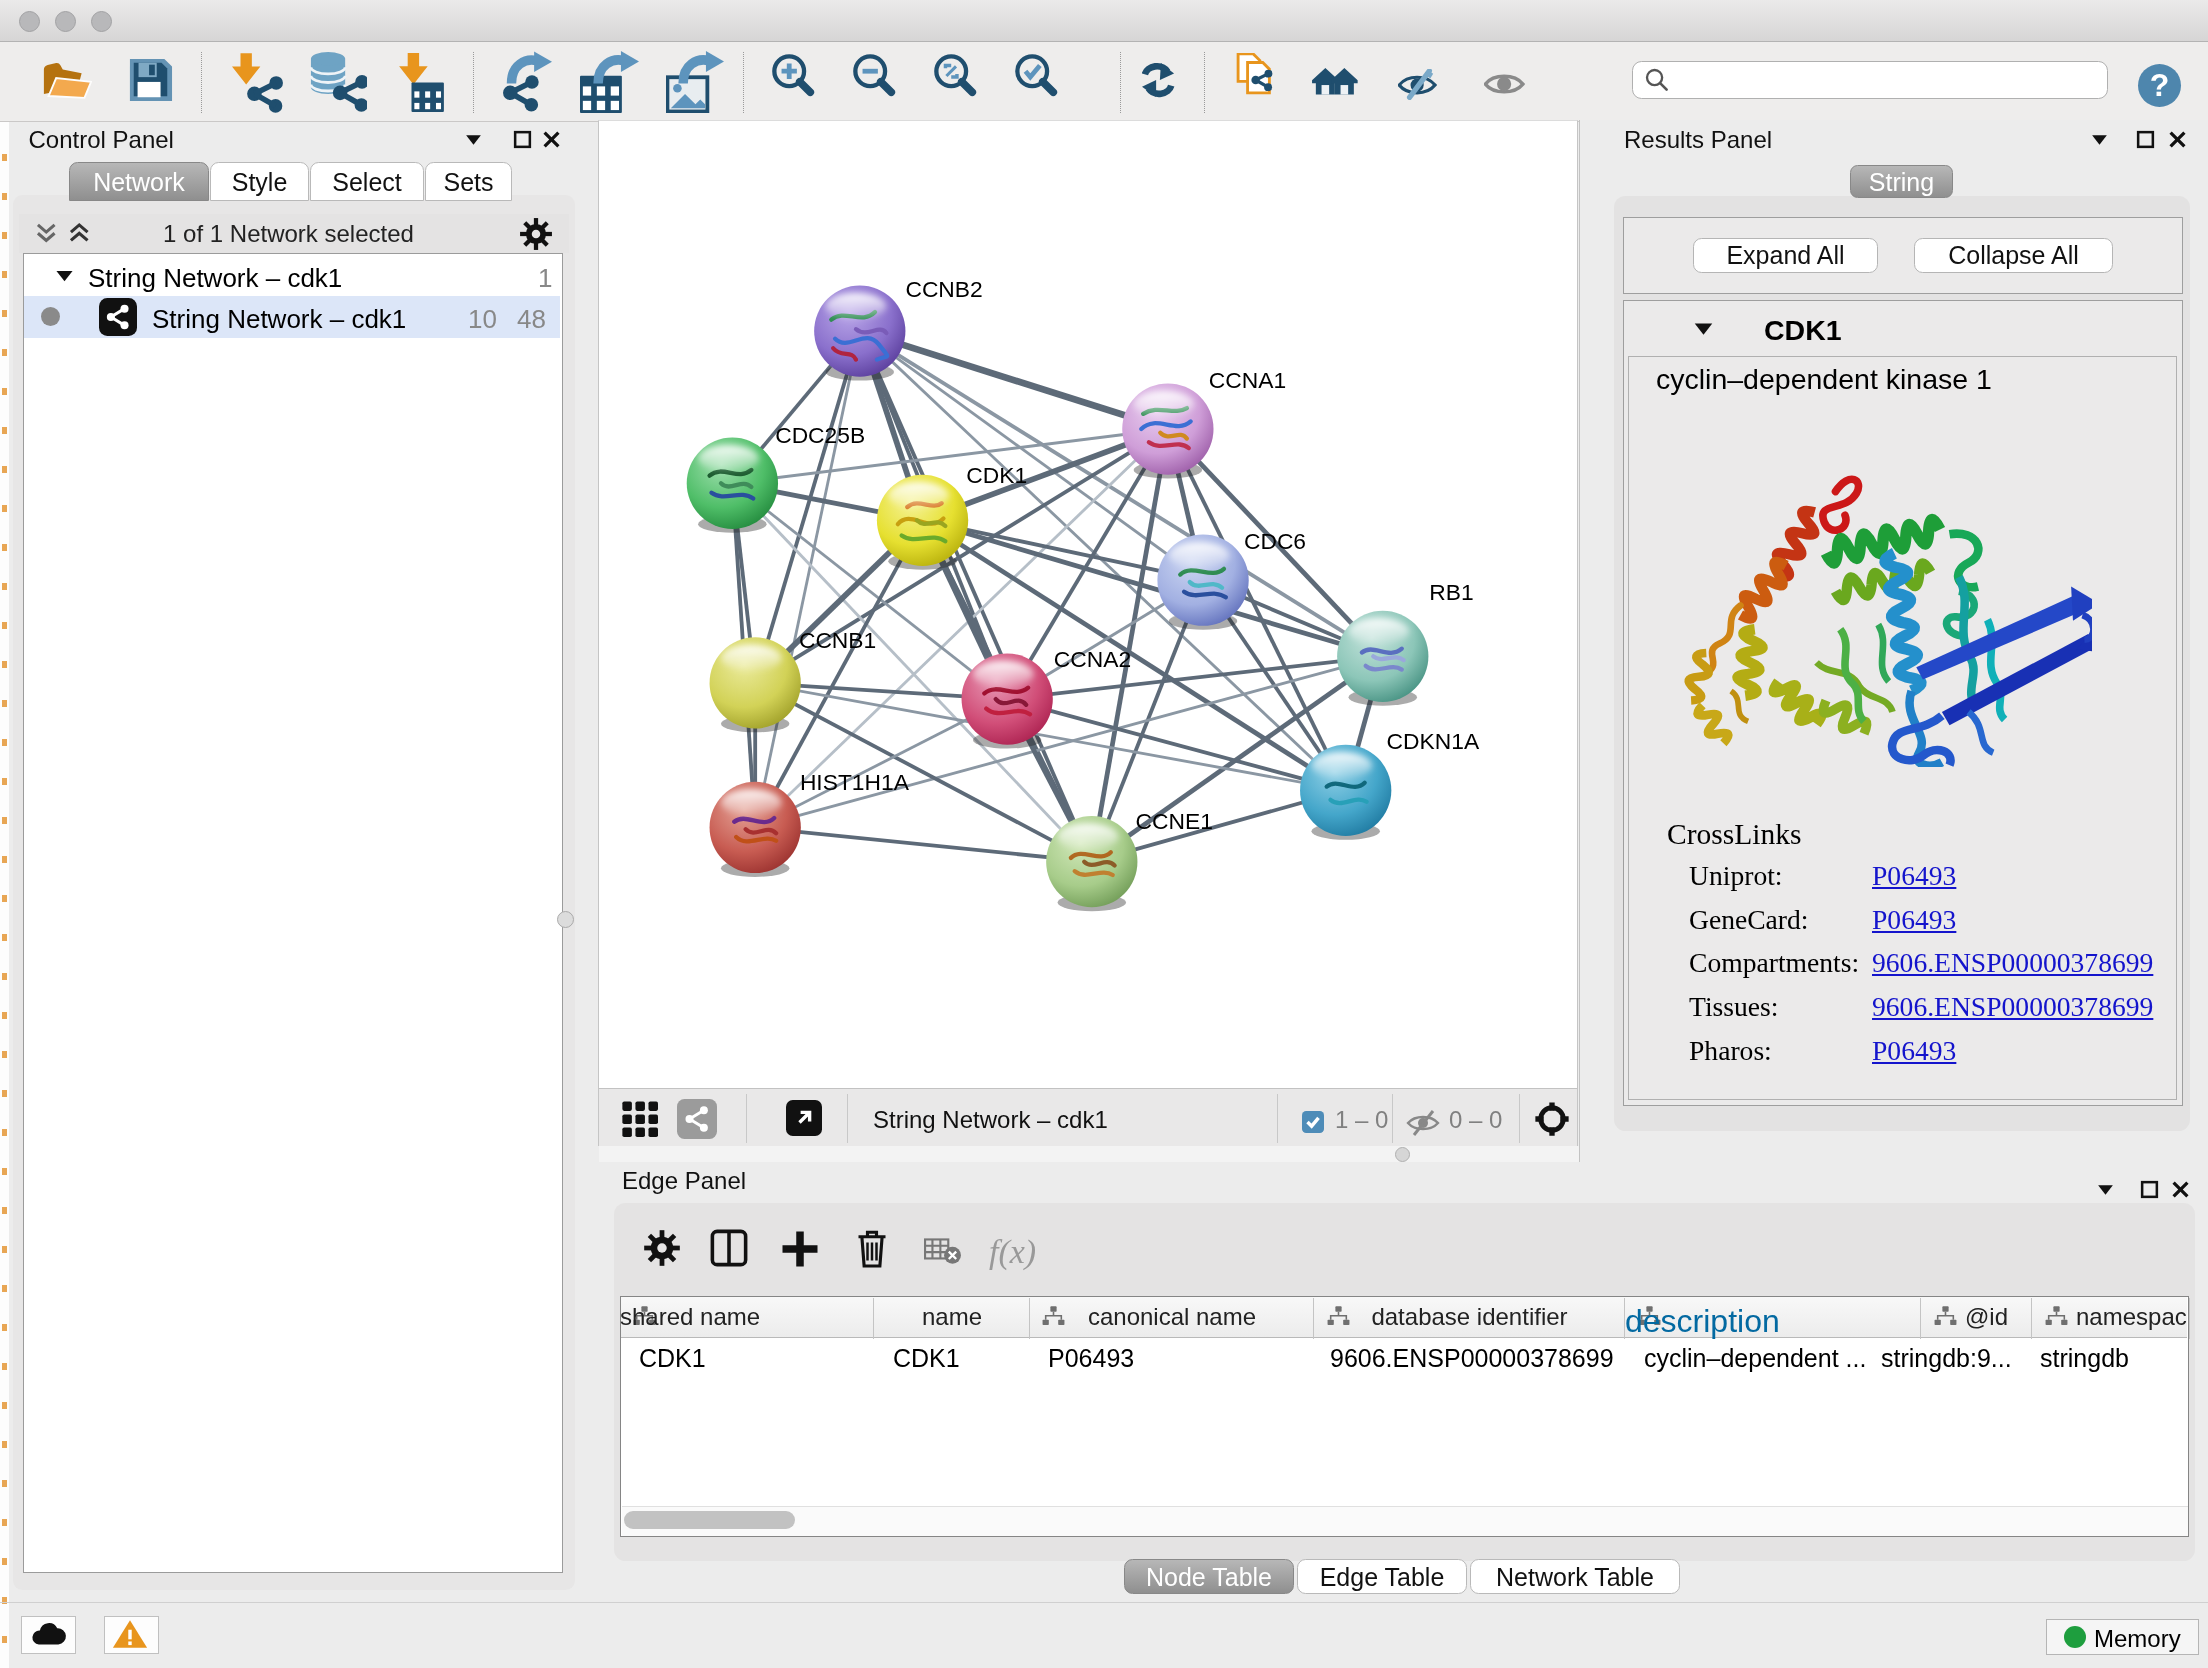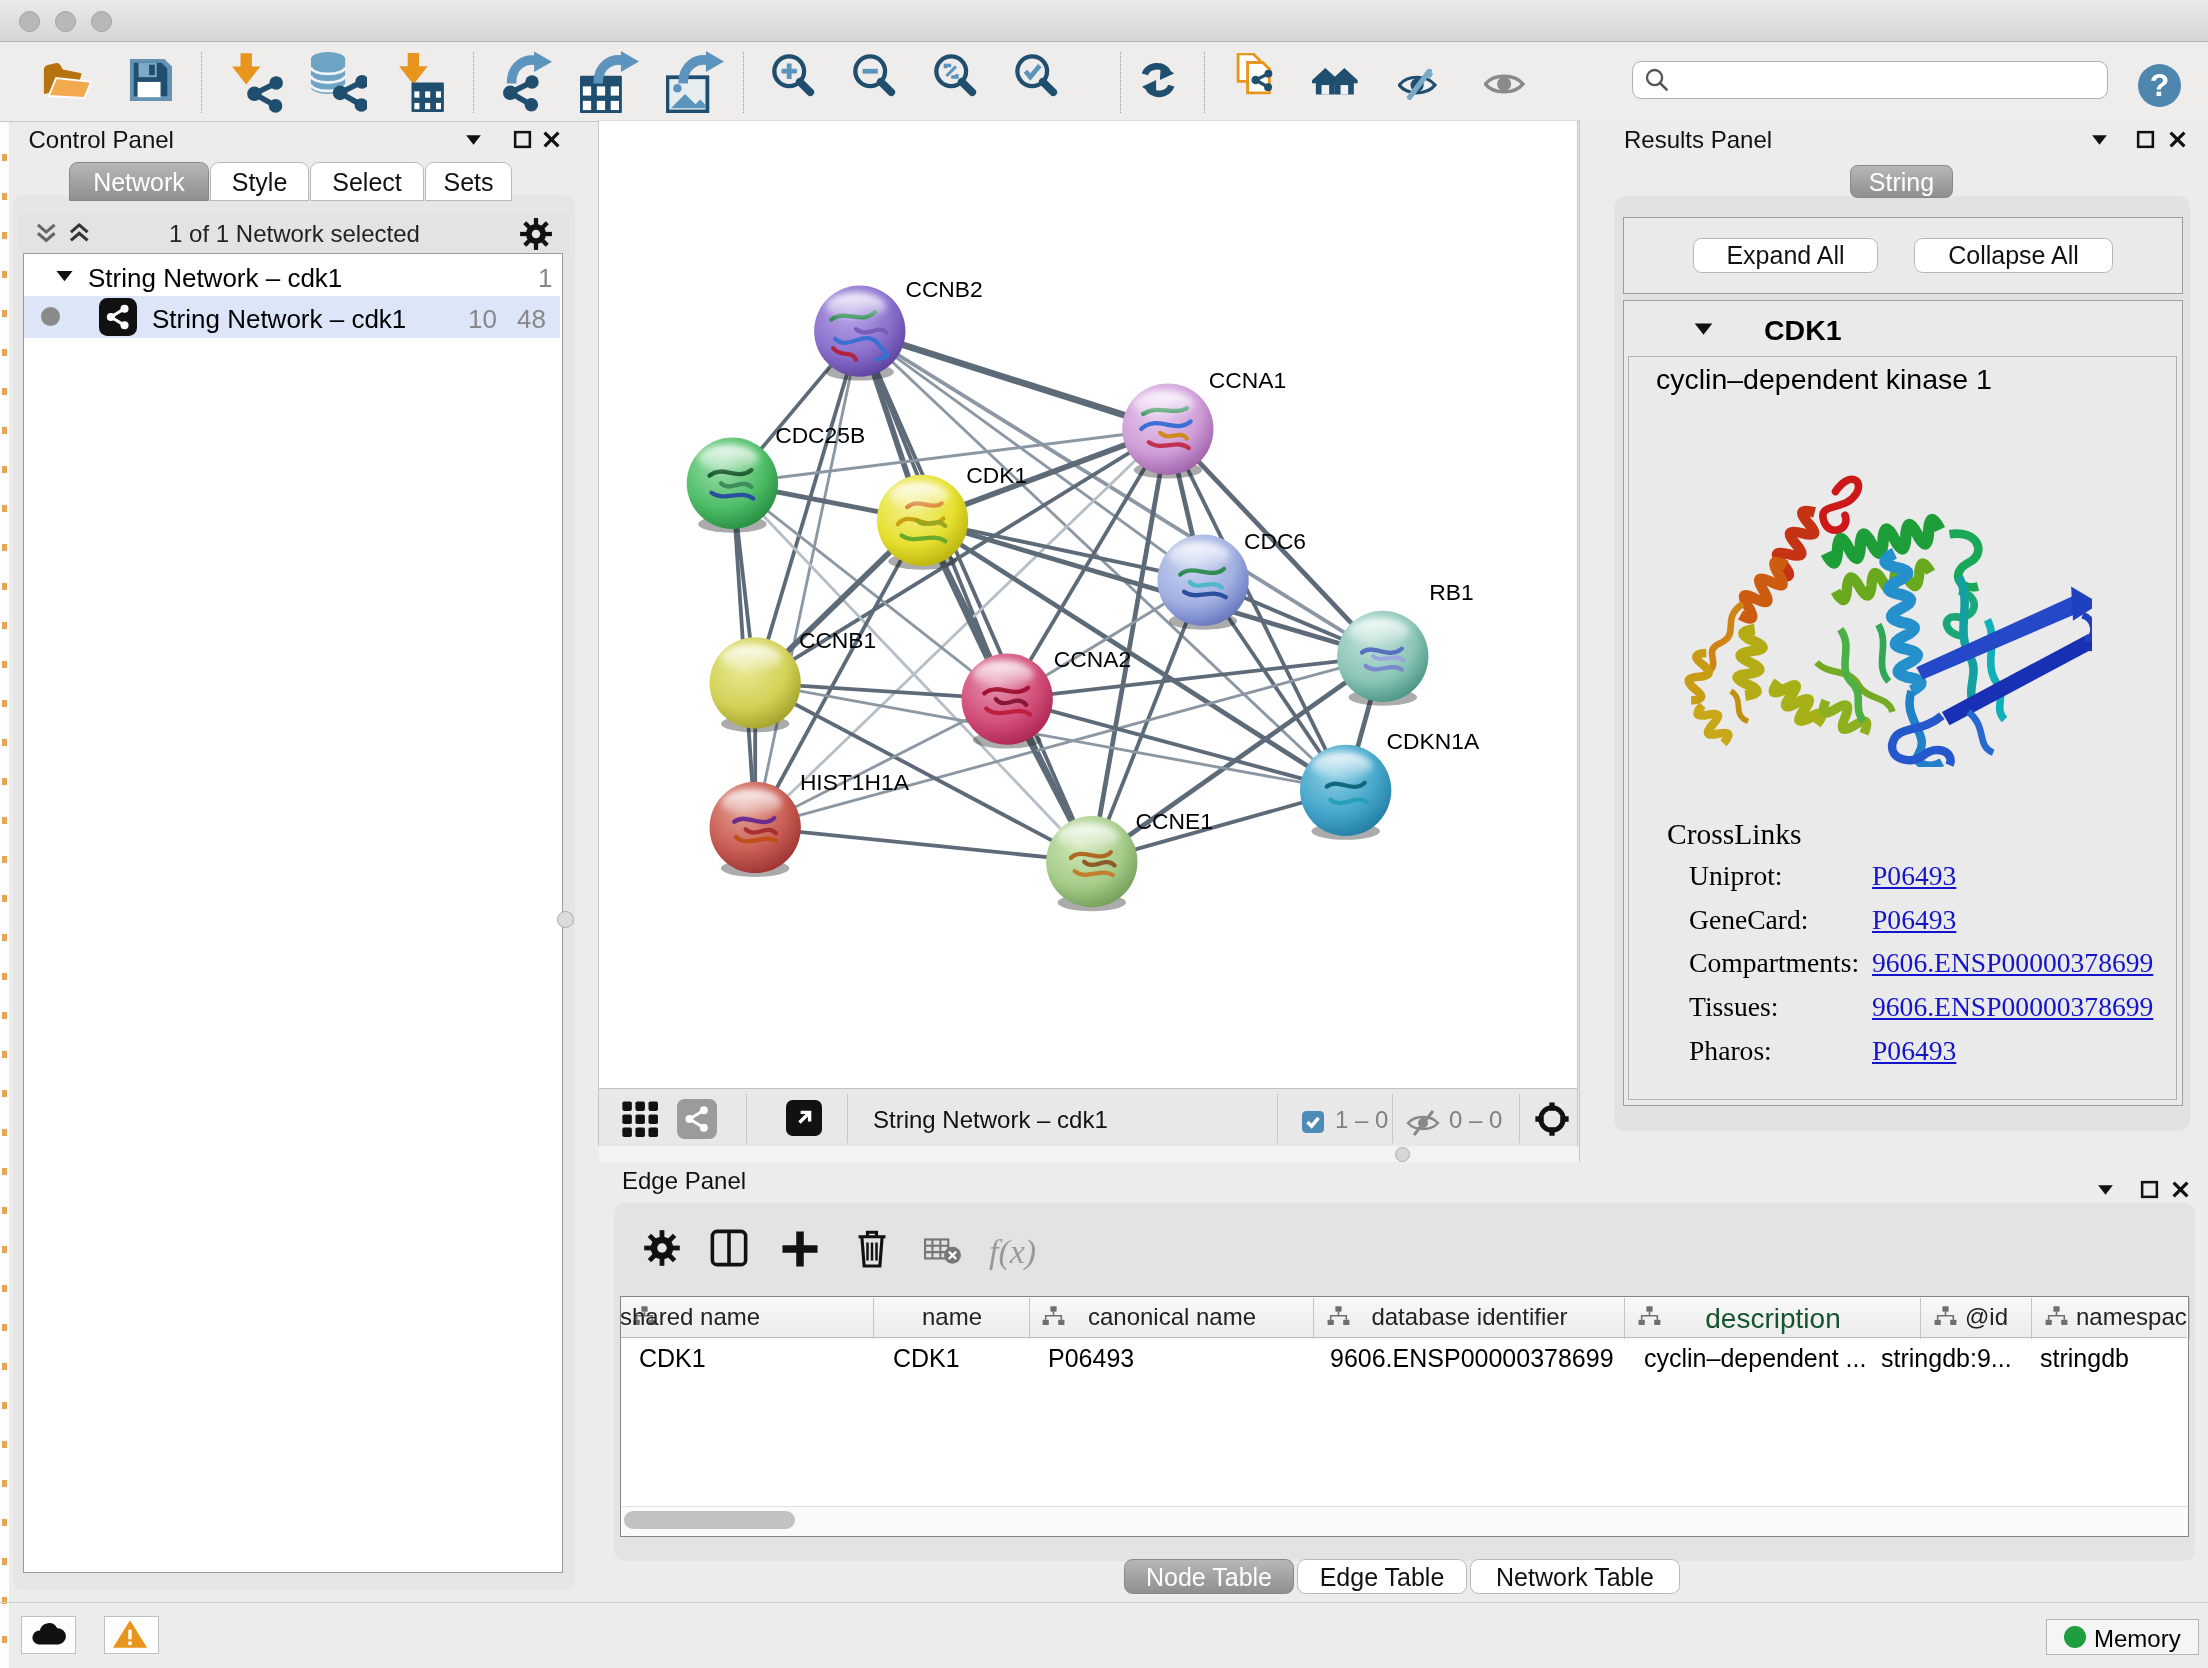--- a/index.html
+++ b/index.html
@@ -200,21 +200,21 @@
   </svg>
 <svg style="position:absolute;left:540px;top:128px" width="23" height="23" viewBox="0 0 20 20">
     <path d="M3 5l2-2 5 5 5-5 2 2-5 5 5 5-2 2-5-5-5 5-2-2 5-5z" fill="#111"></path>
   </svg>
 <div class="cp-container"></div>
 <div class="tab tabsel" style="left:69px;top:162px;width:140px;line-height:39px">Network</div>
 <div class="tab" style="left:210px;top:162px;width:99px;line-height:39px">Style</div>
 <div class="tab" style="left:310px;top:162px;width:114px;line-height:39px">Select</div>
 <div class="tab" style="left:425px;top:162px;width:87px;line-height:39px">Sets</div>
 <div class="cp-selbar">
-    <div style="position:absolute;left:114px;top:5.7px;width:323px;text-align:center">1 of 1 Network selected</div>
+    <div style="position:absolute;left:108px;top:5.7px;width:323px;text-align:center">1 of 1 Network selected</div>
   </div>
 <svg style="position:absolute;left:32px;top:219px" width="28.5" height="28.5" viewBox="0 0 24 24">
     <path d="M5 5l7 6 7-6M5 12l7 6 7-6" fill="none" stroke="#666" stroke-width="2.6"></path>
   </svg>
 <svg style="position:absolute;left:65px;top:219px" width="28.5" height="28.5" viewBox="0 0 24 24">
     <path d="M5 11l7-6 7 6M5 18l7-6 7 6" fill="none" stroke="#333" stroke-width="2.6"></path>
   </svg>
 <svg style="position:absolute;left:519px;top:217px" width="34" height="34" viewBox="0 0 32 32">
     <rect x="14" y="1" width="4" height="7" fill="#111" transform="rotate(0 16 16)"></rect>
     <rect x="14" y="1" width="4" height="7" fill="#111" transform="rotate(45 16 16)"></rect>
@@ -692,21 +692,21 @@
   </svg>
 <div class="abs" style="left:1314px;top:1303px;width:311px;font-size:24px;color:#222;text-align:center">database identifier</div>
 <svg style="position:absolute;left:1637px;top:1304px" width="25" height="25" viewBox="0 0 32 32">
     <g fill="#6f6f6f">
       <rect x="12" y="3" width="8" height="7" rx="1"></rect>
       <rect x="2" y="20" width="8" height="7" rx="1"></rect>
       <rect x="22" y="20" width="8" height="7" rx="1"></rect>
       <path d="M16 10v5M6 20v-5h20v5M16 15v0" stroke="#6f6f6f" stroke-width="2" fill="none"></path>
     </g>
   </svg>
-<div class="abs" style="left:1625px;top:1303px;width:296px;font-size:28px;color:#14532d;text-align:center">description</div>
+<div class="abs" style="left:1625px;top:1303px;width:296px;font-size:32px;color:#0369a1;text-align:left">description</div>
 <svg style="position:absolute;left:1933px;top:1304px" width="25" height="25" viewBox="0 0 32 32">
     <g fill="#6f6f6f">
       <rect x="12" y="3" width="8" height="7" rx="1"></rect>
       <rect x="2" y="20" width="8" height="7" rx="1"></rect>
       <rect x="22" y="20" width="8" height="7" rx="1"></rect>
       <path d="M16 10v5M6 20v-5h20v5M16 15v0" stroke="#6f6f6f" stroke-width="2" fill="none"></path>
     </g>
   </svg>
 <div class="abs" style="left:1965px;top:1303px;font-size:24px;color:#222">@id</div>
 <svg style="position:absolute;left:2044px;top:1304px" width="25" height="25" viewBox="0 0 32 32">

